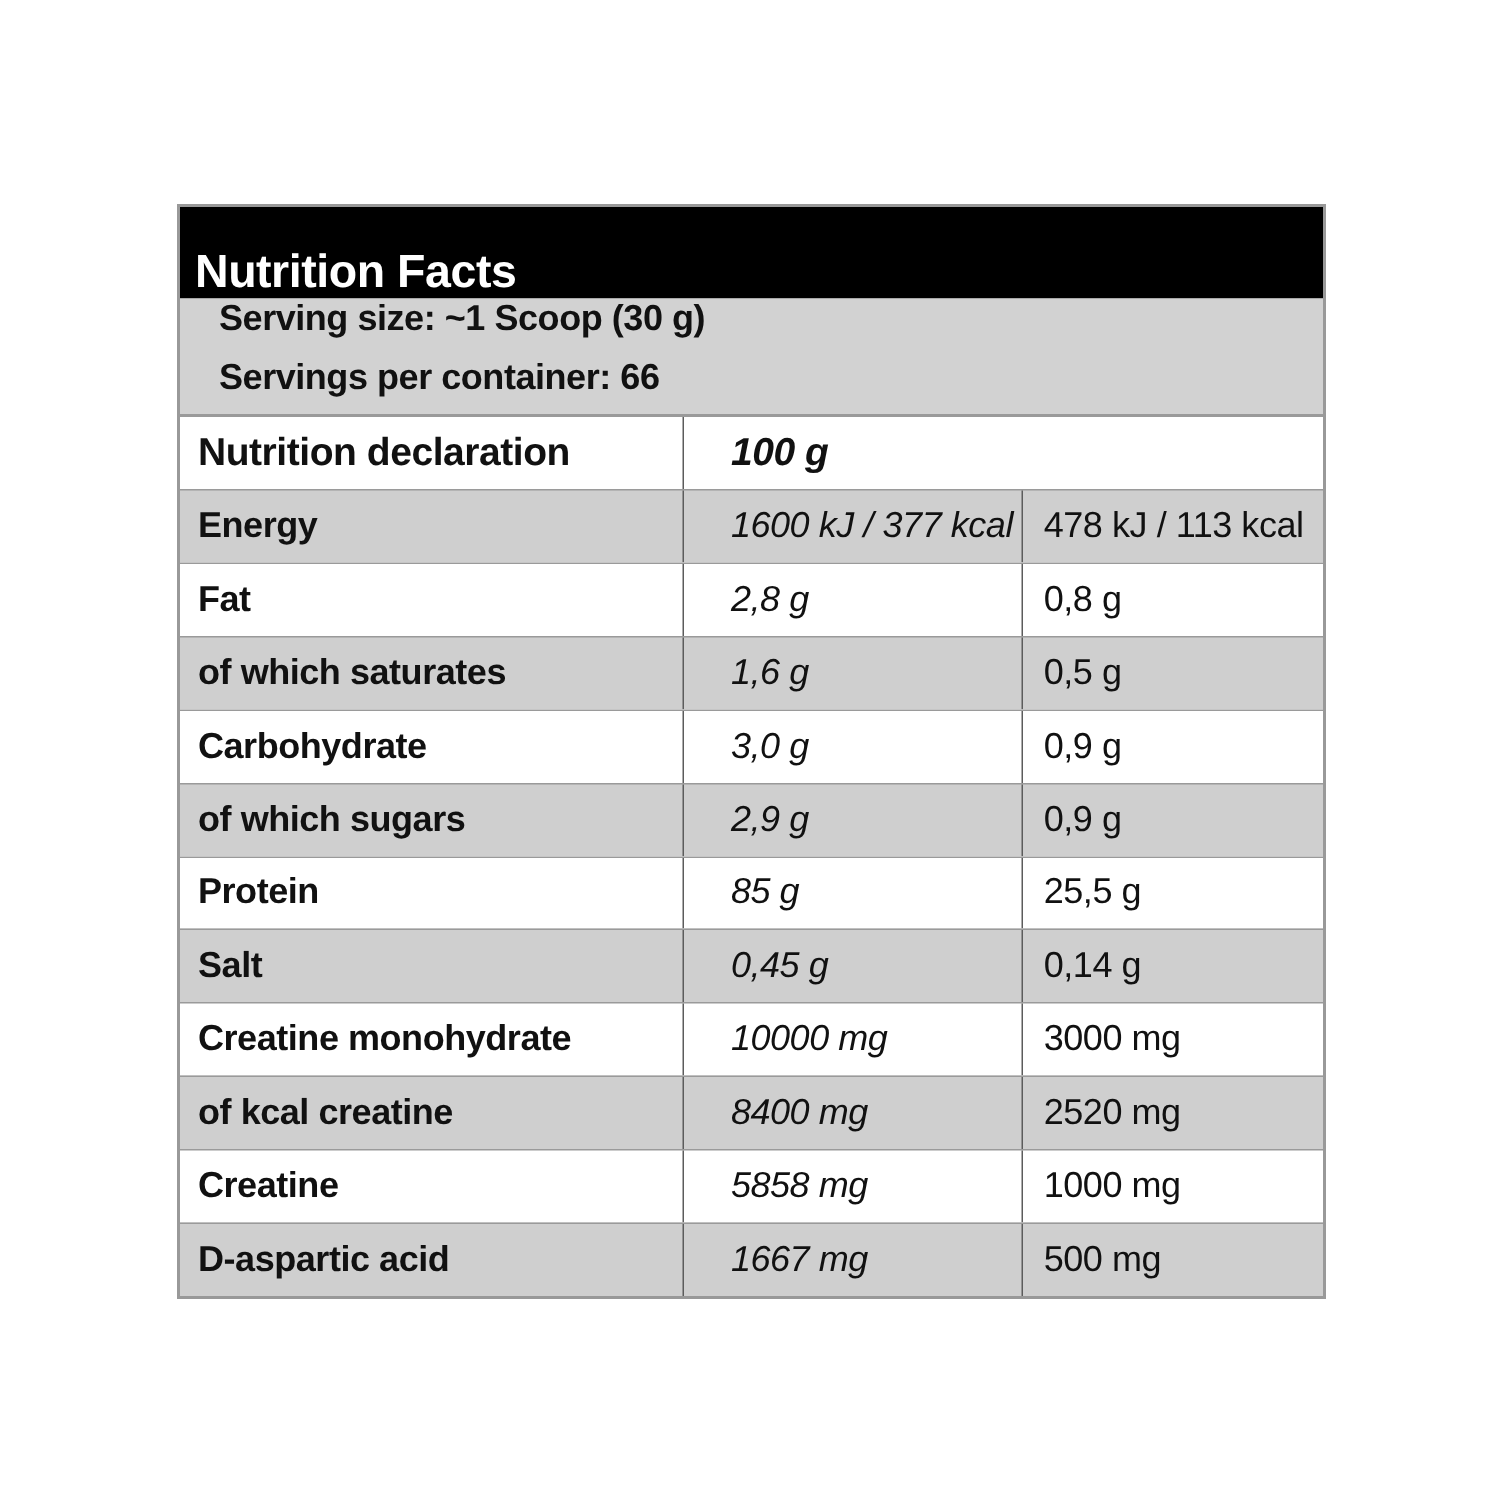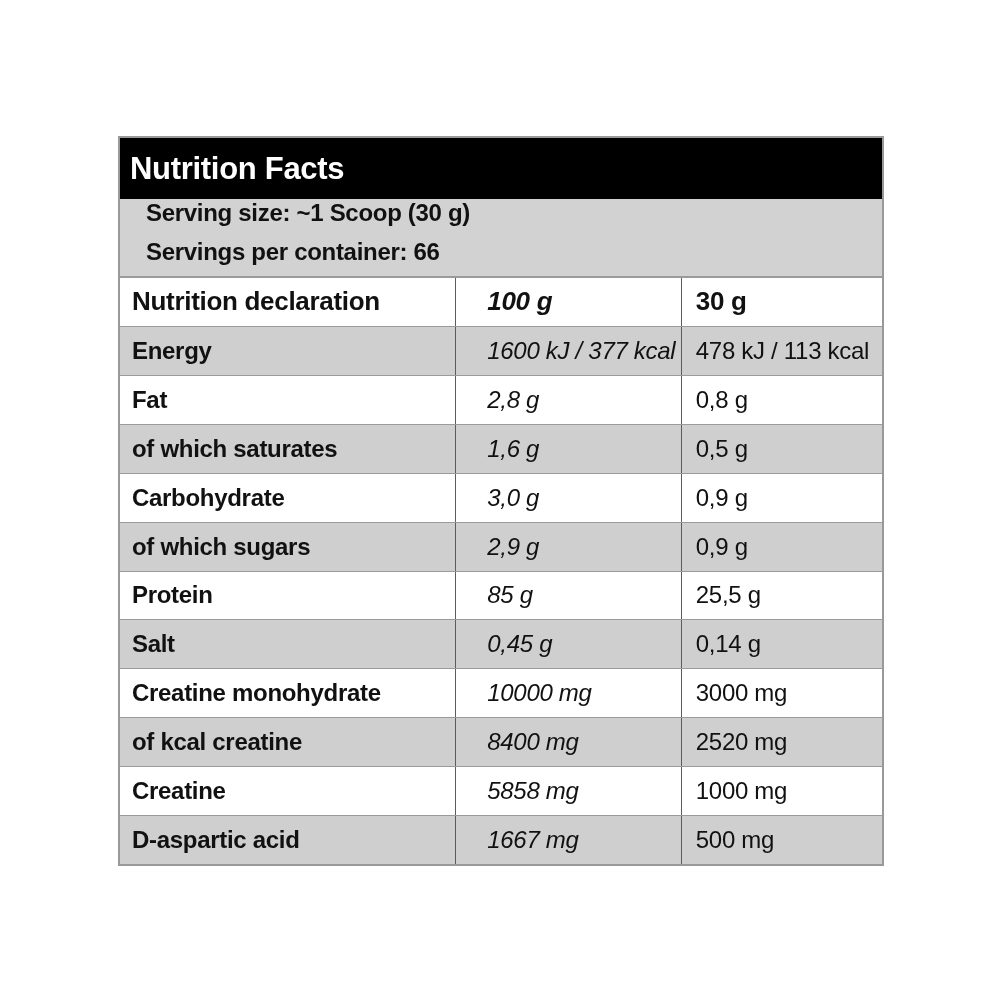--- a/index.html
+++ b/index.html
@@ -17,21 +17,21 @@
     display: flex;
     flex-direction: column;
     letter-spacing: -0.3px;
   }
   .title-bar {
     height: 61px;
     flex: 0 0 61px;
     background: var(--header-bg, #000000);
     color: var(--header-text, #ffffff);
     display: flex;
-    align-items: center;
+    align-items: flex-end;
     padding-left: 10px;
     font-size: 31px;
     font-weight: bold;
   }
   .serving-block {
     flex: 0 0 79px;
     background: var(--serving-bg, #d2d2d2);
     display: flex;
     flex-direction: column;
     border-bottom: 2px solid var(--border-horizontal, #9a9a9a);
@@ -80,21 +80,20 @@
     </div>
     <div class="serving-line">
       <span>Servings per container: 66</span>
     </div>
   </div>
 
   <div class="grid">
     <div class="row header-row">
       <div class="cell c1">Nutrition declaration</div>
       <div class="cell c2">100 g</div>
-      <div class="cell c3">30 g</div>
     </div>
 
   <div class="row">
     <div class="cell c1">Energy</div>
     <div class="cell c2">1600 kJ / 377 kcal</div>
     <div class="cell c3">478 kJ / 113 kcal</div>
   </div>
 
   <div class="row">
     <div class="cell c1">Fat</div>

